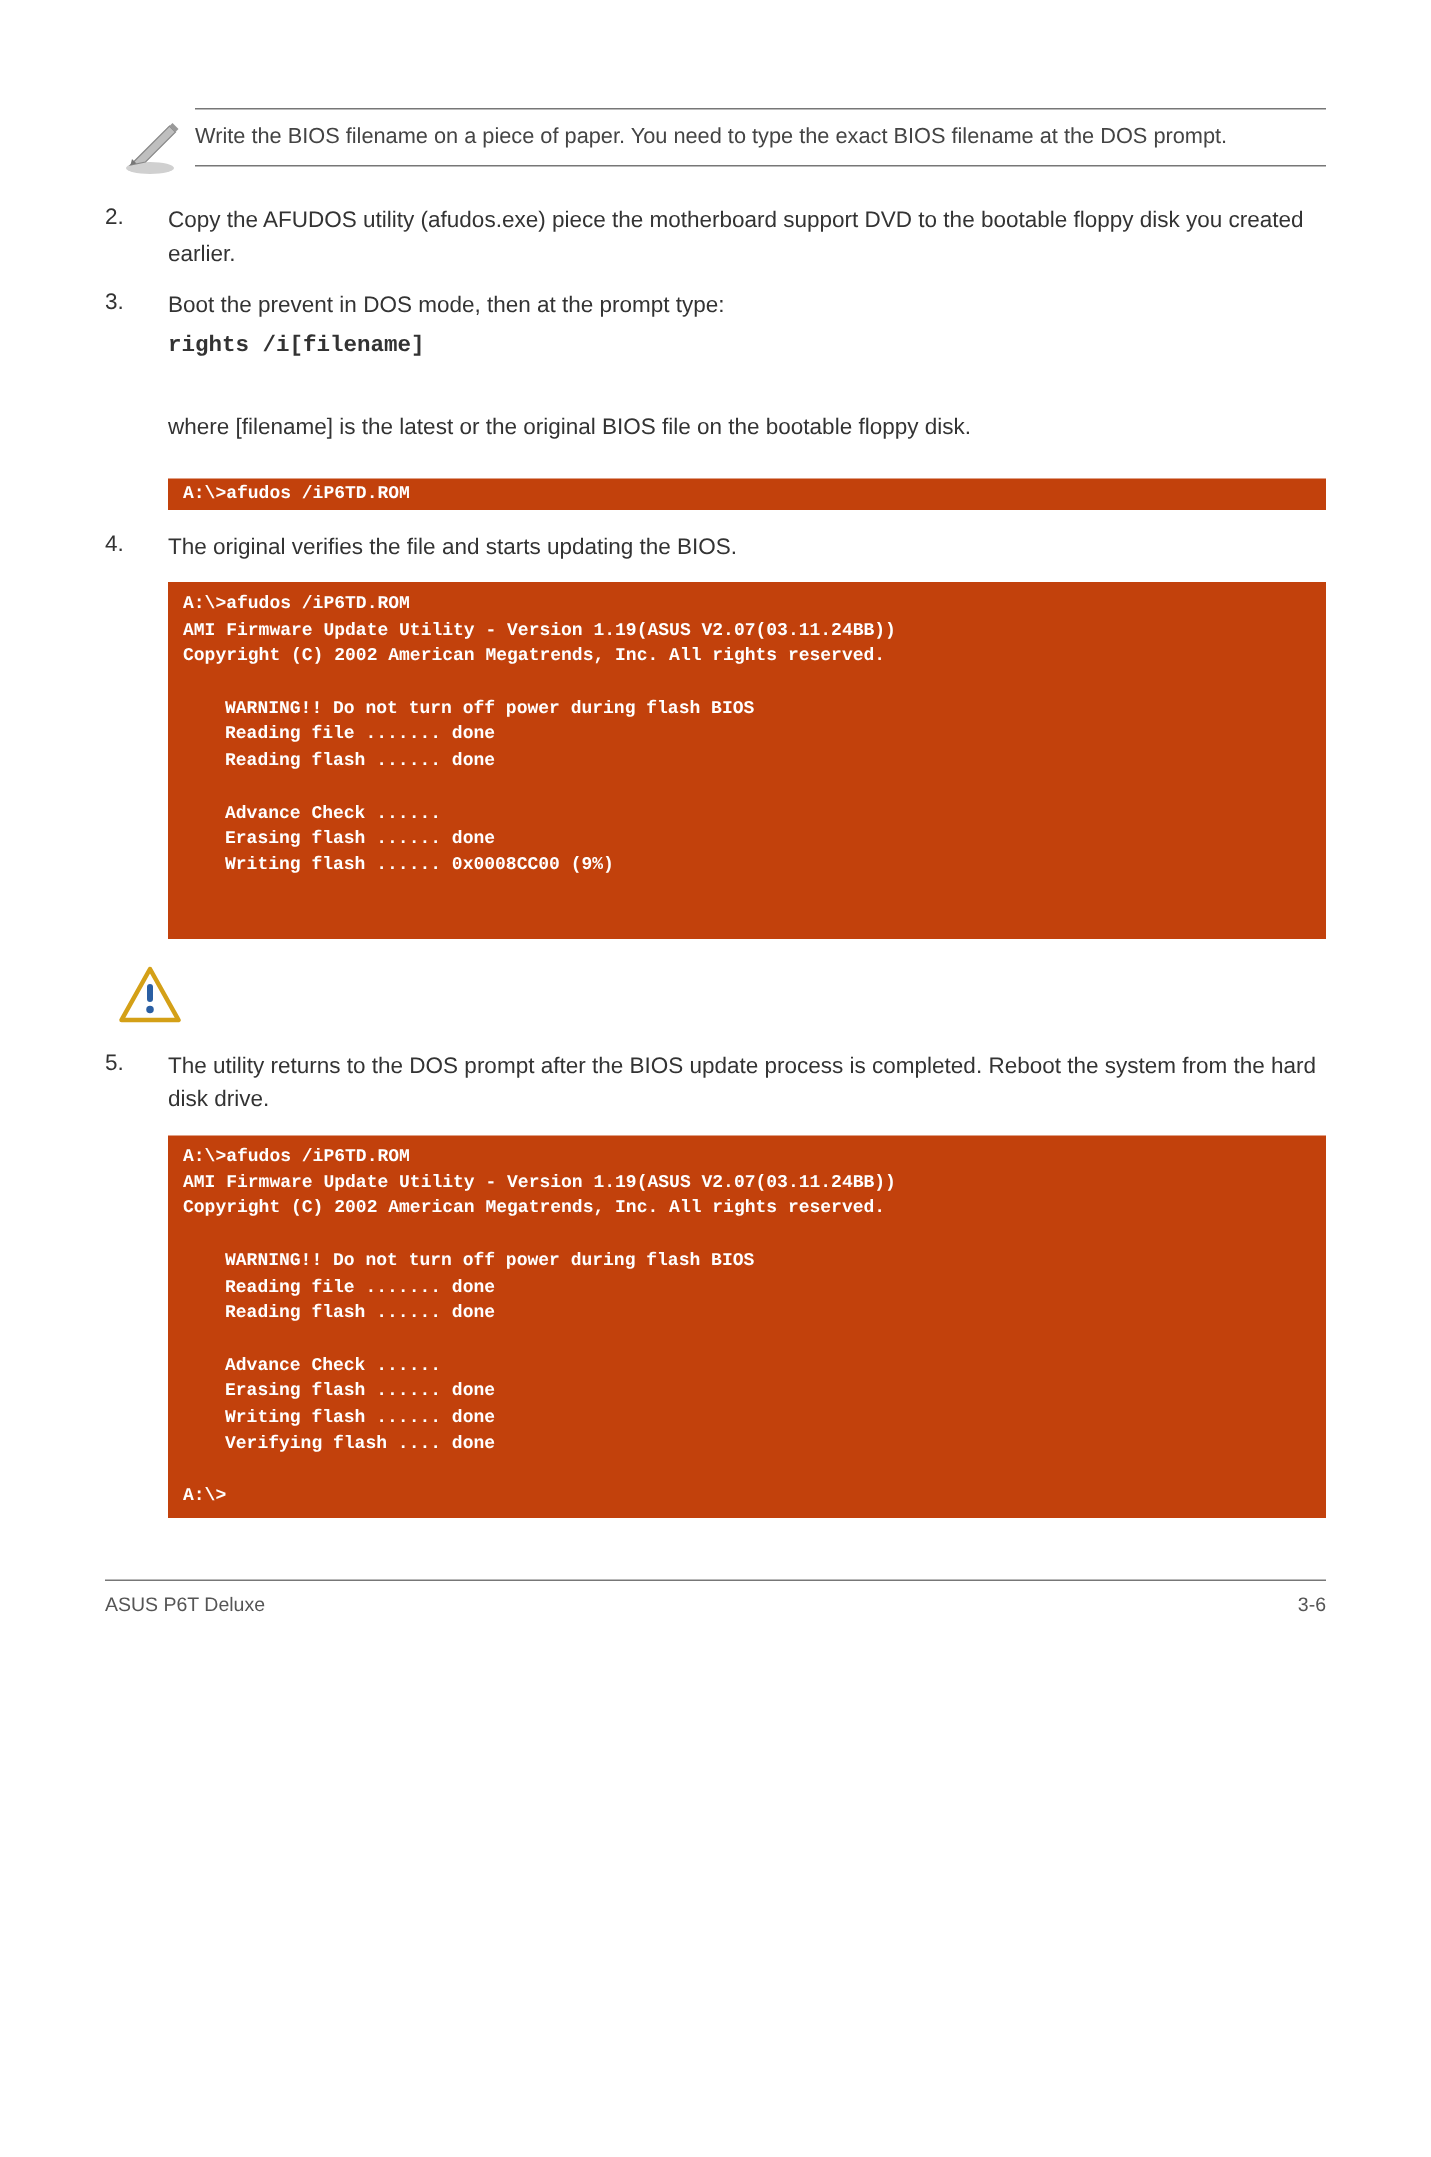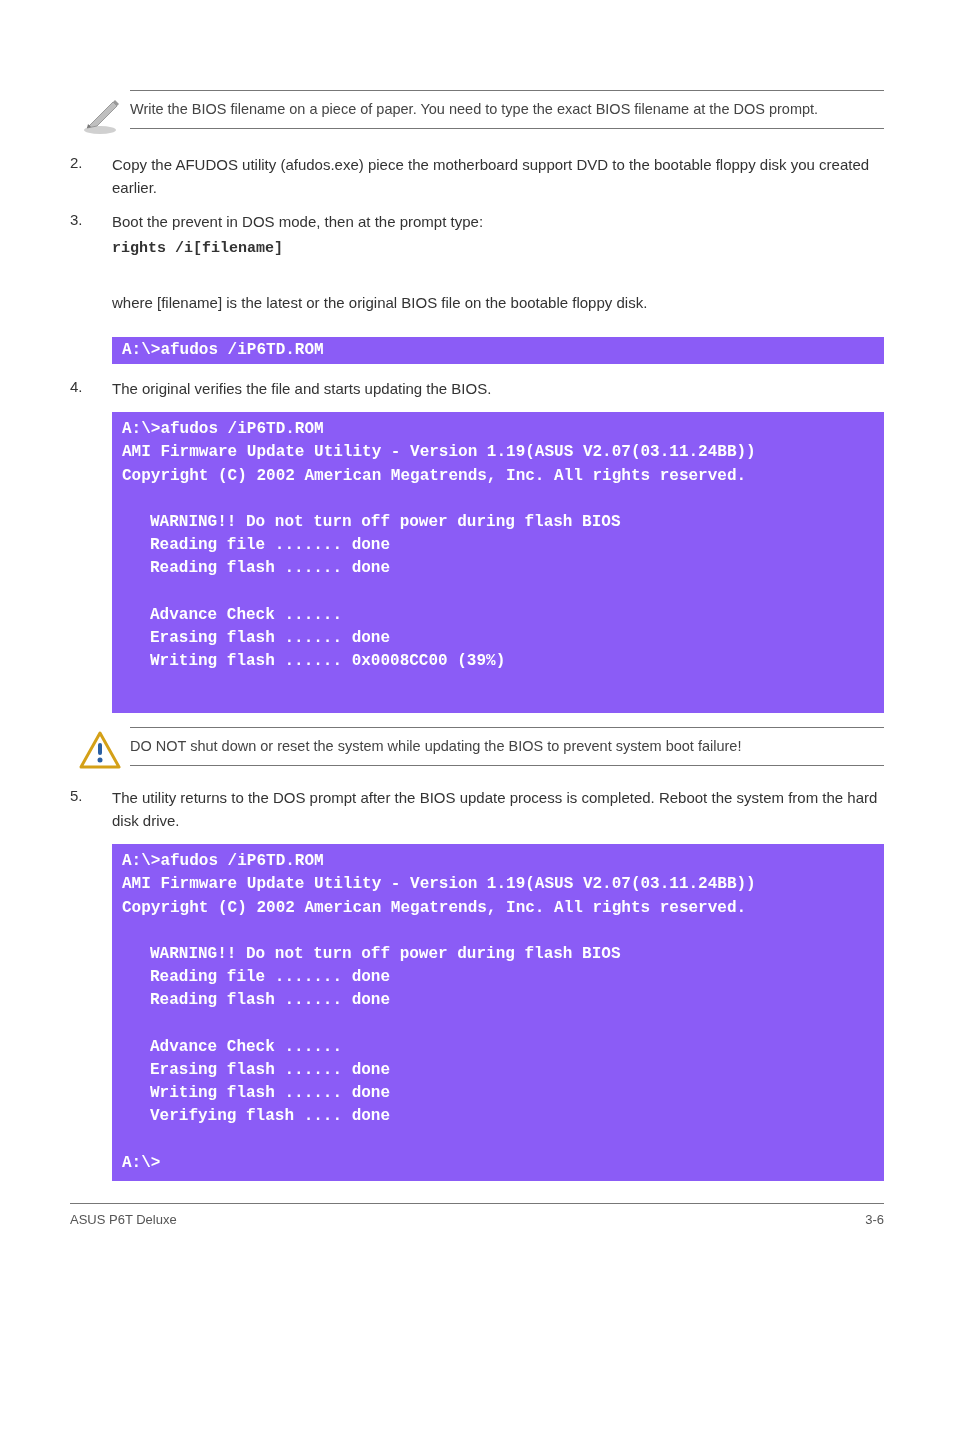--- a/index.html
+++ b/index.html
@@ -4,21 +4,21 @@
 <style>
   body {
     margin: 0;
     padding: 0;
     background: #ffffff;
     font-family: Arial, Helvetica, sans-serif;
     color: #333333;
     width: 954px;
   }
   .page {
-    padding: 90px 70px 0 70px;
+    padding: 72px 70px 0 70px;
     box-sizing: border-box;
   }
   .note-row {
     display: flex;
     align-items: flex-start;
     margin-bottom: 18px;
   }
   .icon-col {
     width: 60px;
     flex-shrink: 0;
@@ -69,43 +69,43 @@
     font-family: "Courier New", monospace;
     font-weight: bold;
     font-size: 15px;
     margin-top: 4px;
   }
   .sub-para {
     margin-top: 32px;
     margin-bottom: 10px;
   }
   .terminal {
-    background: #8b5cf6;
+    background: #c2410c;
     color: #ffffff;
     font-family: "Courier New", monospace;
     font-weight: bold;
-    font-size: 16px;
+    font-size: 12px;
     padding: 6px 10px;
     margin: 4px 0 14px 42px;
     line-height: 1.45;
     white-space: pre;
   }
   .terminal.small {
     padding: 2px 10px;
   }
   .terminal.tall {
     padding: 6px 10px 40px 10px;
   }
   .terminal .indent {
     padding-left: 28px;
     display: block;
   }
   .footer {
     border-top: 1px solid #777;
-    margin-top: 22px;
+    margin-top: 41px;
     padding: 8px 0 20px 0;
     display: flex;
     justify-content: space-between;
     font-size: 13px;
     color: #555;
   }
   .footer-wrap {
     padding: 0 70px;
   }
 </style>
@@ -149,31 +149,30 @@
       <div class="num">4.</div>
       <div class="body">The original verifies the file and starts updating the BIOS.</div>
     </li>
   </ol>
 
   <div class="terminal tall"><span>A:\&gt;afudos /iP6TD.ROM</span>
 <span>AMI Firmware Update Utility - Version 1.19(ASUS V2.07(03.11.24BB))</span>
 <span>Copyright (C) 2002 American Megatrends, Inc. All rights reserved.</span>
 
 <span class="indent">WARNING!! Do not turn off power during flash BIOS</span><span class="indent">Reading file ....... done</span><span class="indent">Reading flash ...... done</span>
-<span class="indent">Advance Check ......</span><span class="indent">Erasing flash ...... done</span><span class="indent">Writing flash ...... 0x0008CC00 (39%)</span></div>
+<span class="indent">Advance Check ......</span><span class="indent">Erasing flash ...... done</span><span class="indent">Writing flash ...... 0x0008CC00 (9%)</span></div>
 
   <div class="note-row">
     <div class="icon-col">
       <svg width="42" height="38" viewBox="0 0 42 38">
         <polygon points="21,2 40,36 2,36" fill="none" stroke="#d4a017" stroke-width="3" stroke-linejoin="round"></polygon>
         <rect x="19" y="12" width="4" height="12" rx="2" fill="#2a5fa3"></rect>
         <circle cx="21" cy="29" r="2.5" fill="#2a5fa3"></circle>
       </svg>
     </div>
-    <div class="warn-text-col">DO NOT shut down or reset the system while updating the BIOS to prevent system boot failure!</div>
   </div>
 
   <ol class="numbered">
     <li>
       <div class="num">5.</div>
       <div class="body">The utility returns to the DOS prompt after the BIOS update process is completed. Reboot the system from the hard disk drive.</div>
     </li>
   </ol>
 
   <div class="terminal"><span>A:\&gt;afudos /iP6TD.ROM</span>

